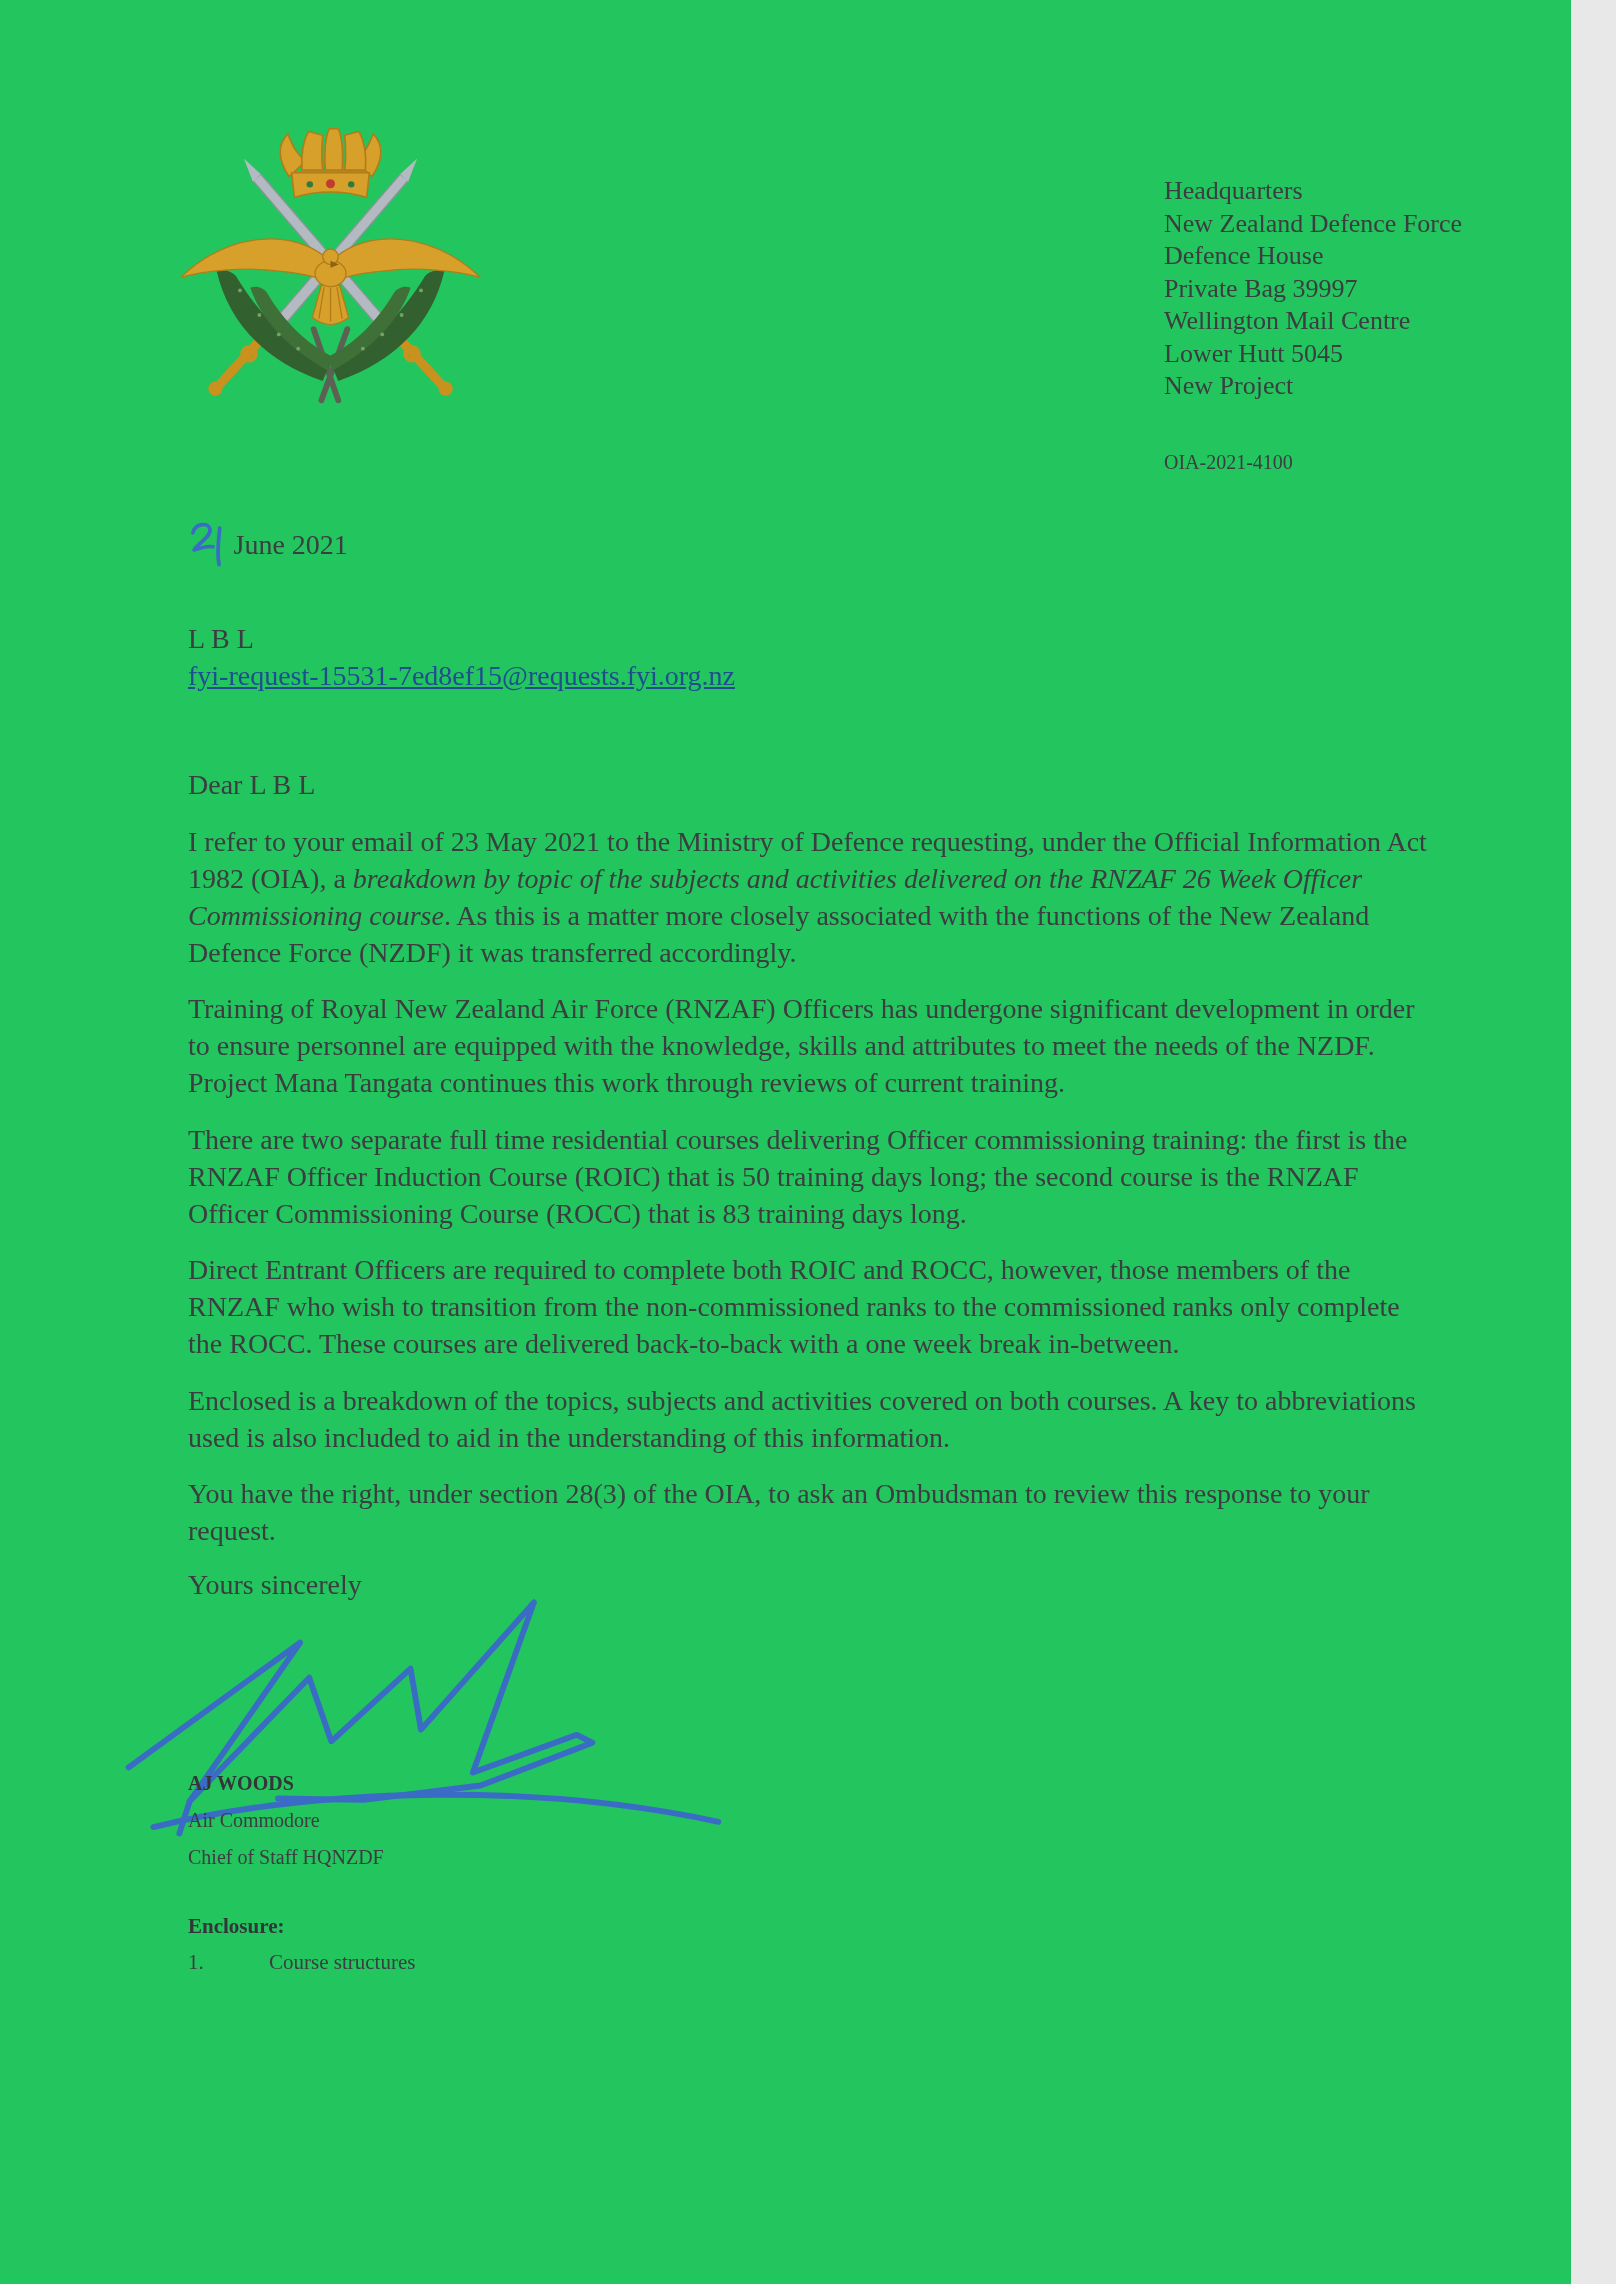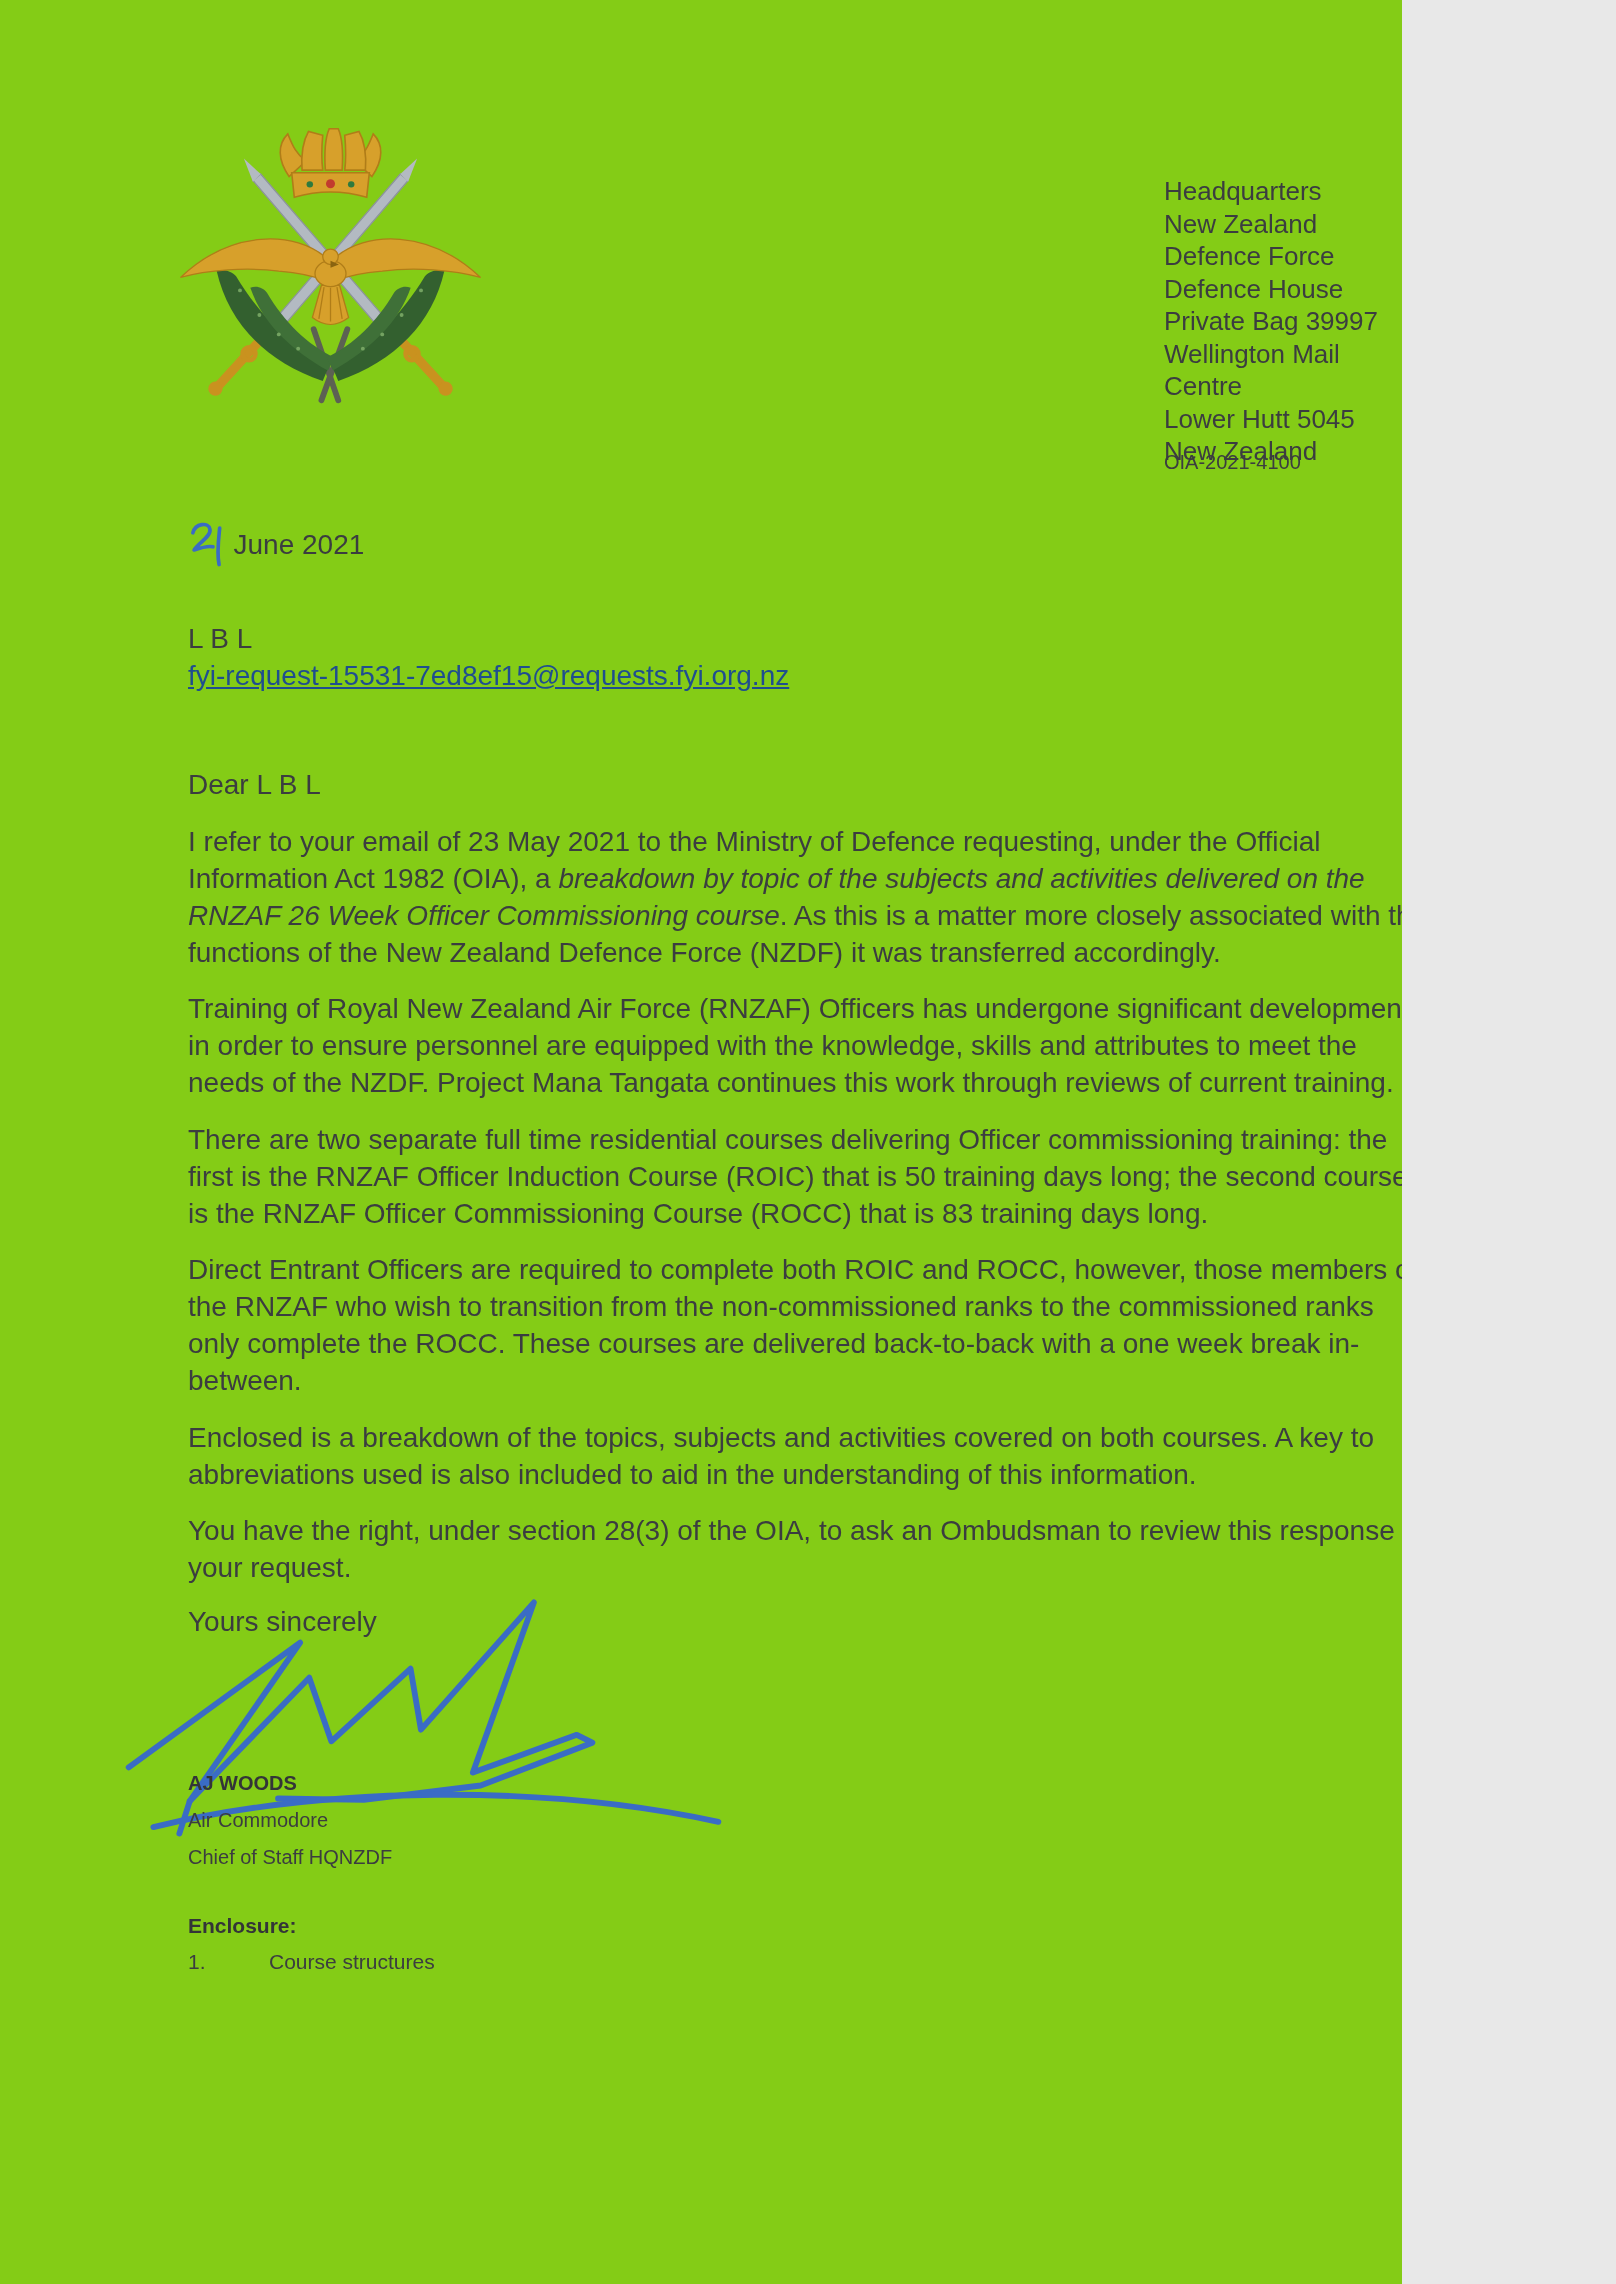--- a/index.html
+++ b/index.html
@@ -1,21 +1,21 @@
 <!DOCTYPE html>
 <html style="font-size:10.4px"><head>
 <meta charset="utf-8">
 <style>
   html, body { margin: 0; padding: 0; background: #e8e8e8; }
   .page {
     position: relative;
-    width: 1402px;
+    width: 1571px;
     height: 2284px;
-    background: #84cc16;
-    font-family: Liberation Sans, sans-serif;
+    background: #22c55e;
+    font-family: Liberation Serif, serif;
     color: #3b3d40;
     overflow: hidden;
   }
   
   .crest { position: absolute; left: 168px; top: 121px; width: 325px; height: 291px; }
   .crest svg { width: 100%; height: 100%; }
 
   
   .addr { position: absolute; left: 1164px; top: 175px; font-size: 26px; line-height: 32.5px; }
   .ref  { position: absolute; left: 1164px; top: 451px; font-size: 20px; }
@@ -108,21 +108,21 @@
     </svg>
   </div>
 
   <div class="addr">
     <div>Headquarters</div>
     <div>New Zealand Defence Force</div>
     <div>Defence House</div>
     <div>Private Bag 39997</div>
     <div>Wellington Mail Centre</div>
     <div>Lower Hutt 5045</div>
-    <div>New Zealand</div>
+    <div>New Project</div>
   </div>
 
   <div class="ref">OIA-2021-4100</div>
 
   <div class="content">
 
     <div class="date-line">
       <span class="day-svg">
         <svg viewBox="0 0 64 84" xmlns="http://www.w3.org/2000/svg" fill="none" stroke="#3a6cc5" stroke-width="6" stroke-linecap="round" stroke-linejoin="round">
           <path d="M8 26 C12 10 34 8 36 20 C38 32 18 42 10 54 C22 50 34 47 41 49"></path>

